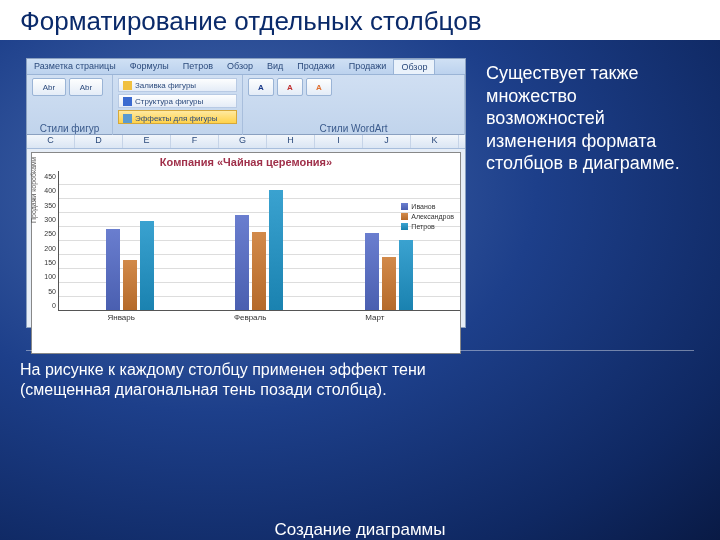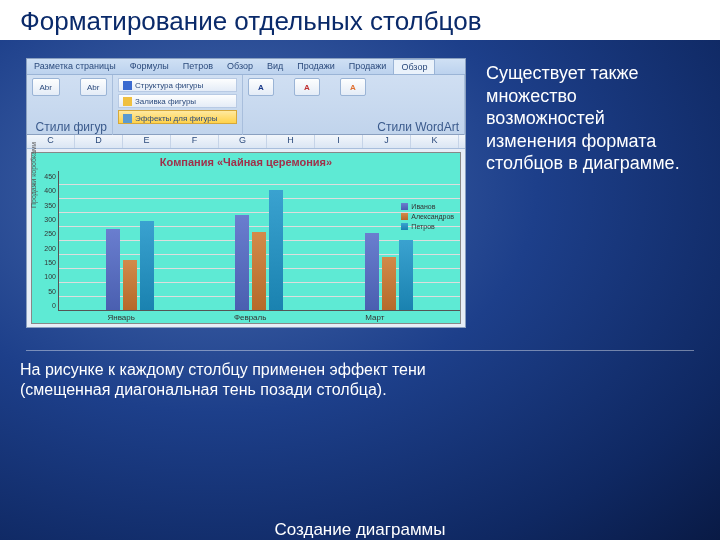--- a/index.html
+++ b/index.html
@@ -37,22 +37,22 @@
     border-bottom: 1px solid #9ab4d6;
   }
   .ribbon-tab { padding: 2px 7px; color: #2b4a7c; }
   .ribbon-tab.active { background: #eaf2fb; border: 1px solid #9ab4d6; border-bottom: none; }
   .ribbon-body { display: flex; height: 60px; }
   .ribbon-group {
     border-right: 1px solid #a8bedc;
     padding: 3px 5px 1px 5px;
     display: flex; flex-direction: column; justify-content: space-between;
   }
-  .ribbon-group-label { font-size: 12px; text-align: right; color: #3a5a8c; }
-  .btn-row { display: flex; gap: 20px; }
+  .ribbon-group-label { font-size: 10px; text-align: center; color: #3a5a8c; }
+  .btn-row { display: flex; gap: 3px; }
   .mini-btn {
     width: 34px; height: 18px;
     background: linear-gradient(#fdfefe,#e4ecf7);
     border: 1px solid #9ab4d6; border-radius: 2px;
     font-size: 8px; color: #2b4a7c;
     display: flex; align-items: center; justify-content: center;
   }
   .list-btn {
     height: 14px; margin-bottom: 2px;
     background: linear-gradient(#fdfefe,#e4ecf7);
@@ -63,21 +63,21 @@
   .list-btn.active { background: linear-gradient(#ffe9a0,#ffd24a); border-color: #d6a83a; align-items: flex-end; }
   .swatch { width: 9px; height: 9px; }
   .col-headers {
     display: flex; height: 14px;
     background: linear-gradient(#f2f6fb,#dbe6f4);
     border-bottom: 1px solid #a8bedc;
     font-size: 9px; color: #2b4a7c;
   }
   .col-h { width: 48px; text-align: center; border-right: 1px solid #c6d4e8; }
   .chart-area {
-    background: #5eead4; margin: 3px 4px; height: 172px;
+    background: #ffffff; margin: 3px 4px; height: 202px;
     border: 1px solid #888; position: relative;
   }
   .chart-title {
     text-align: center; font-size: 11px; font-weight: bold;
     color: #a0304a; padding: 3px 0;
   }
   .chart-body { display: flex; height: 140px; }
   .yaxis { width: 26px; display: flex; flex-direction: column; justify-content: space-between; padding: 2px 2px; }
   .ytick { font-size: 7px; color: #333; text-align: right; }
   .ylabel {
@@ -146,26 +146,26 @@
       <div class="ribbon-group" style="width:86px">
         <div class="btn-row">
           <div class="mini-btn">Abr</div>
           <div class="mini-btn">Abr</div>
         </div>
         <div class="ribbon-group-label">Стили фигур</div>
       </div>
       <div class="ribbon-group" style="width:130px">
         <div>
           <div class="list-btn">
+            <span class="swatch" style="background:#f0c040"></span>
+            <span>Заливка фигуры</span>
+          </div>
+          <div class="list-btn">
             <span class="swatch" style="background:#3a6ad0"></span>
             <span>Структура фигуры</span>
-          </div>
-          <div class="list-btn">
-            <span class="swatch" style="background:#f0c040"></span>
-            <span>Заливка фигуры</span>
           </div>
           <div class="list-btn active">
             <span class="swatch" style="background:#5a9ad0"></span>
             <span>Эффекты для фигуры</span>
           </div>
         </div>
       </div>
       <div class="ribbon-group" style="flex:1">
         <div class="btn-row">
           <div class="mini-btn" style="width:26px;font-weight:bold;color:#1a3a8a">A</div>

